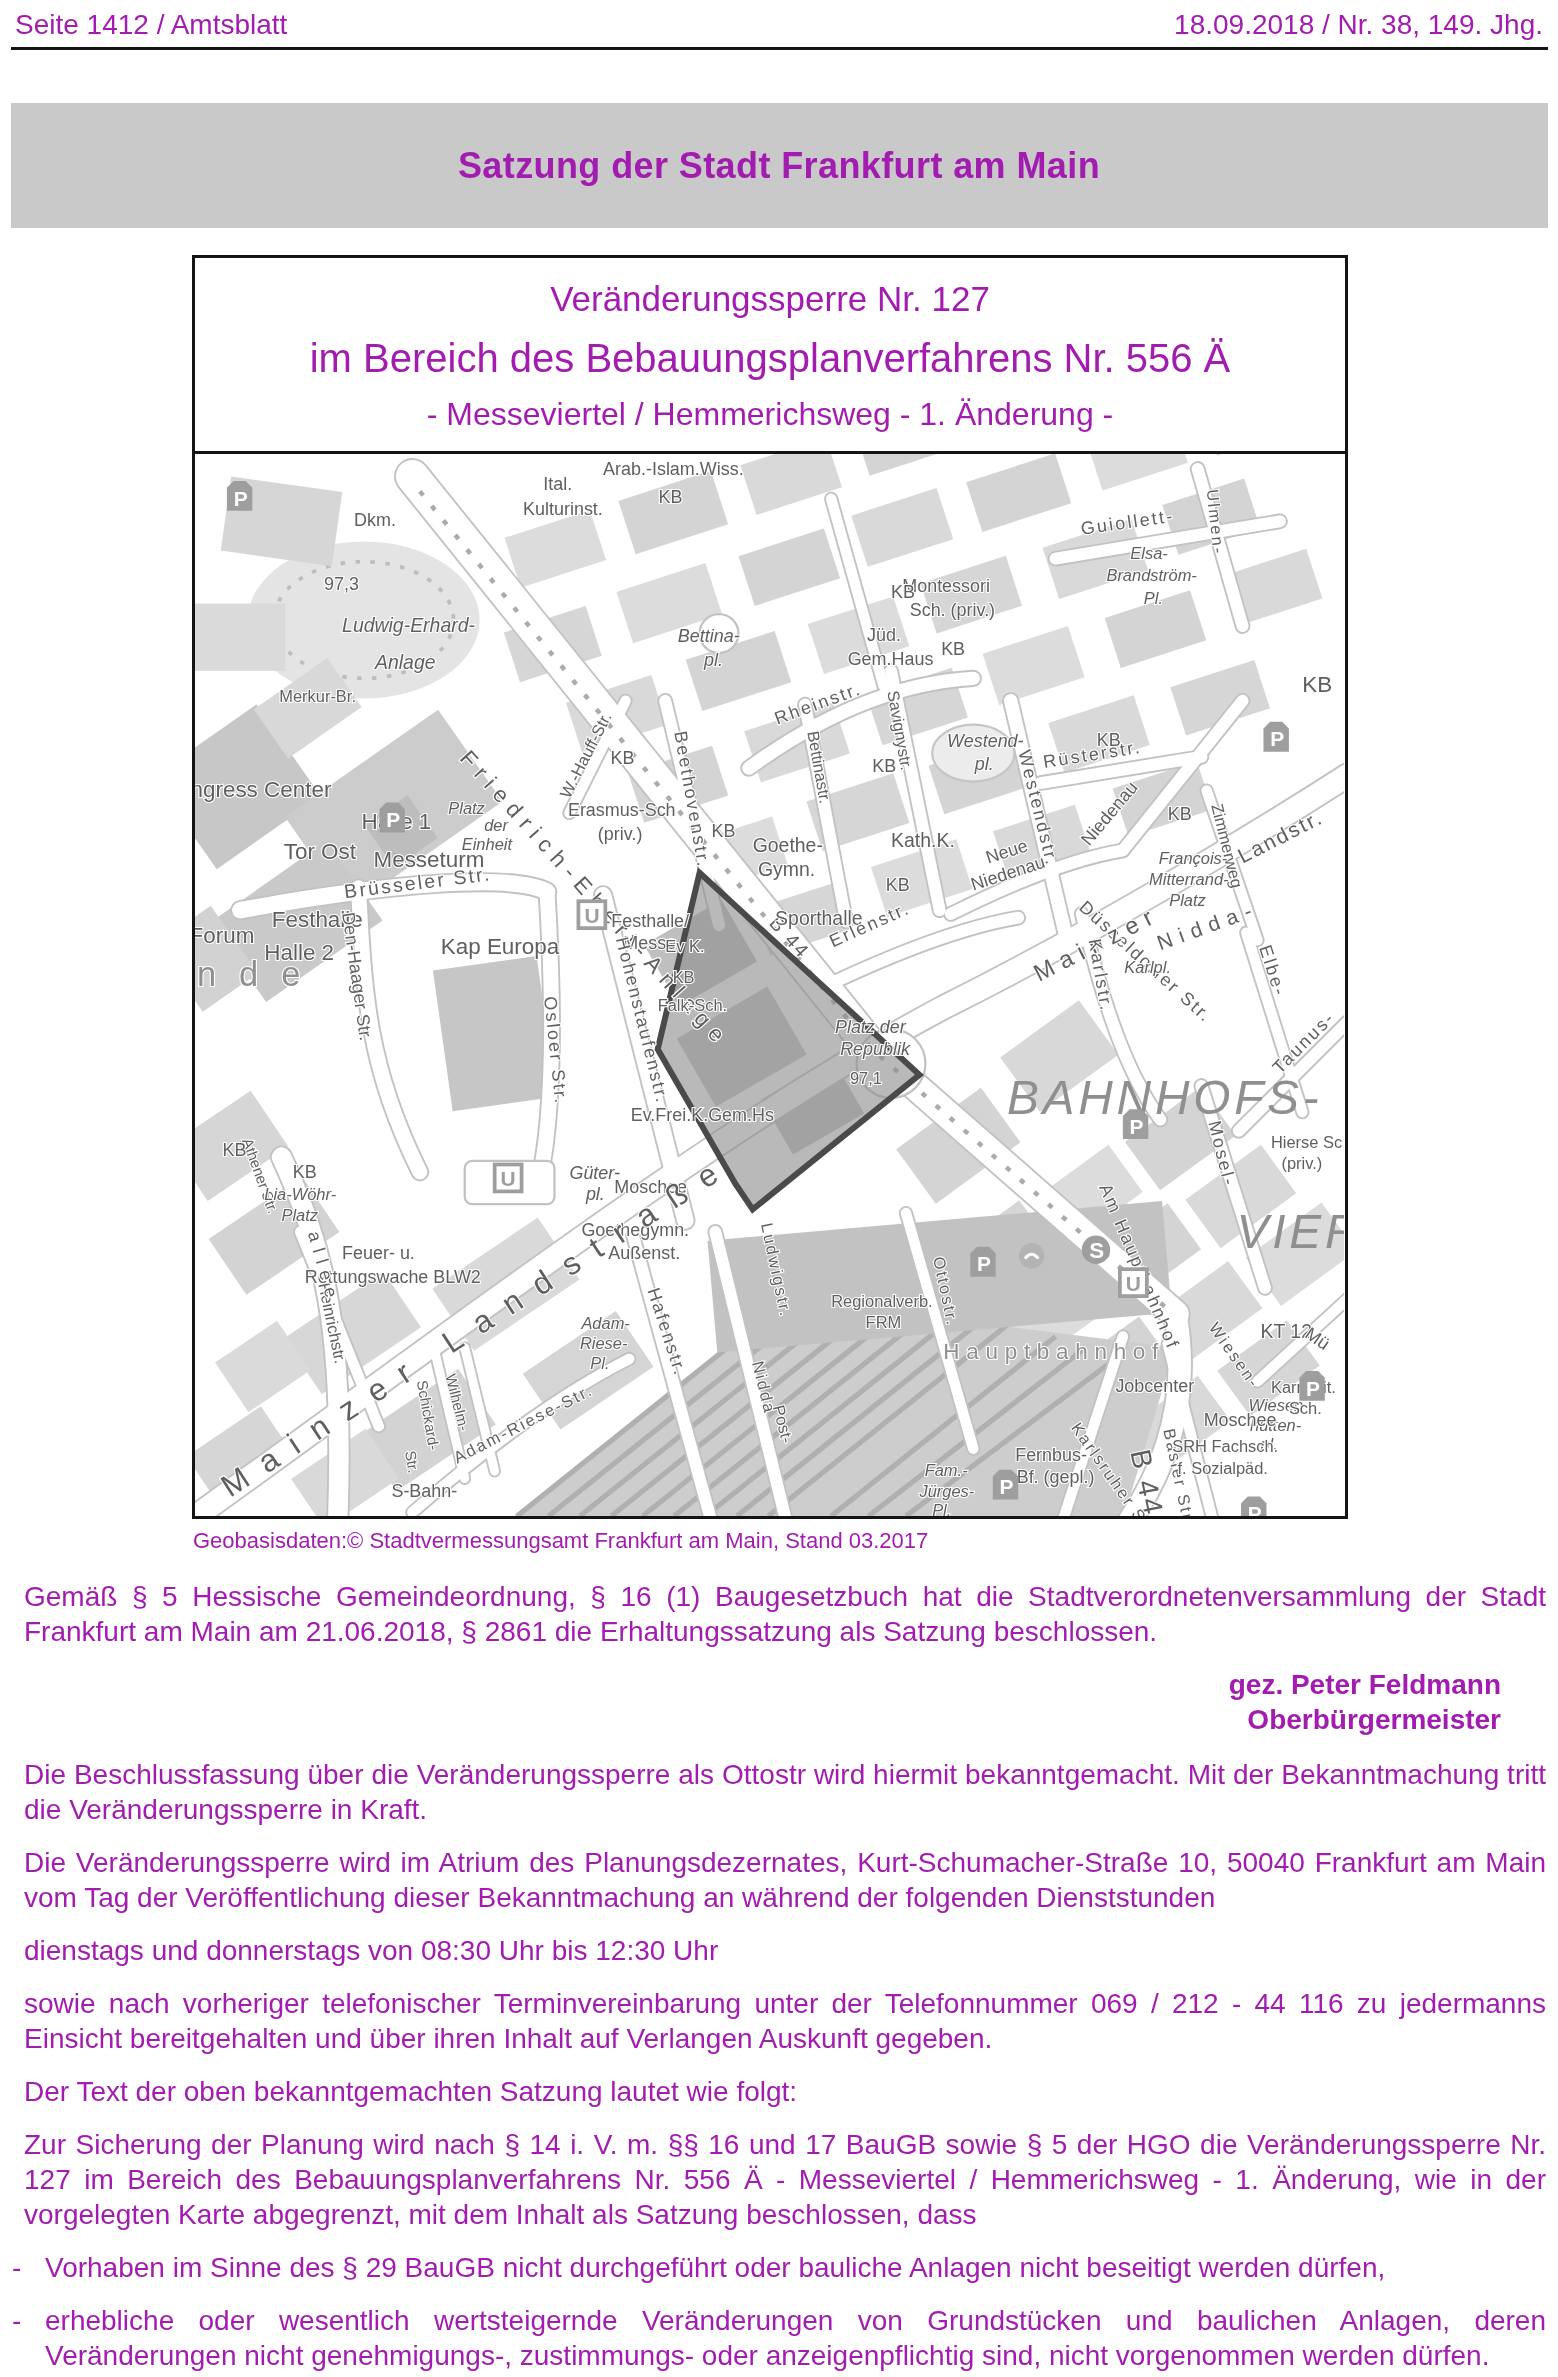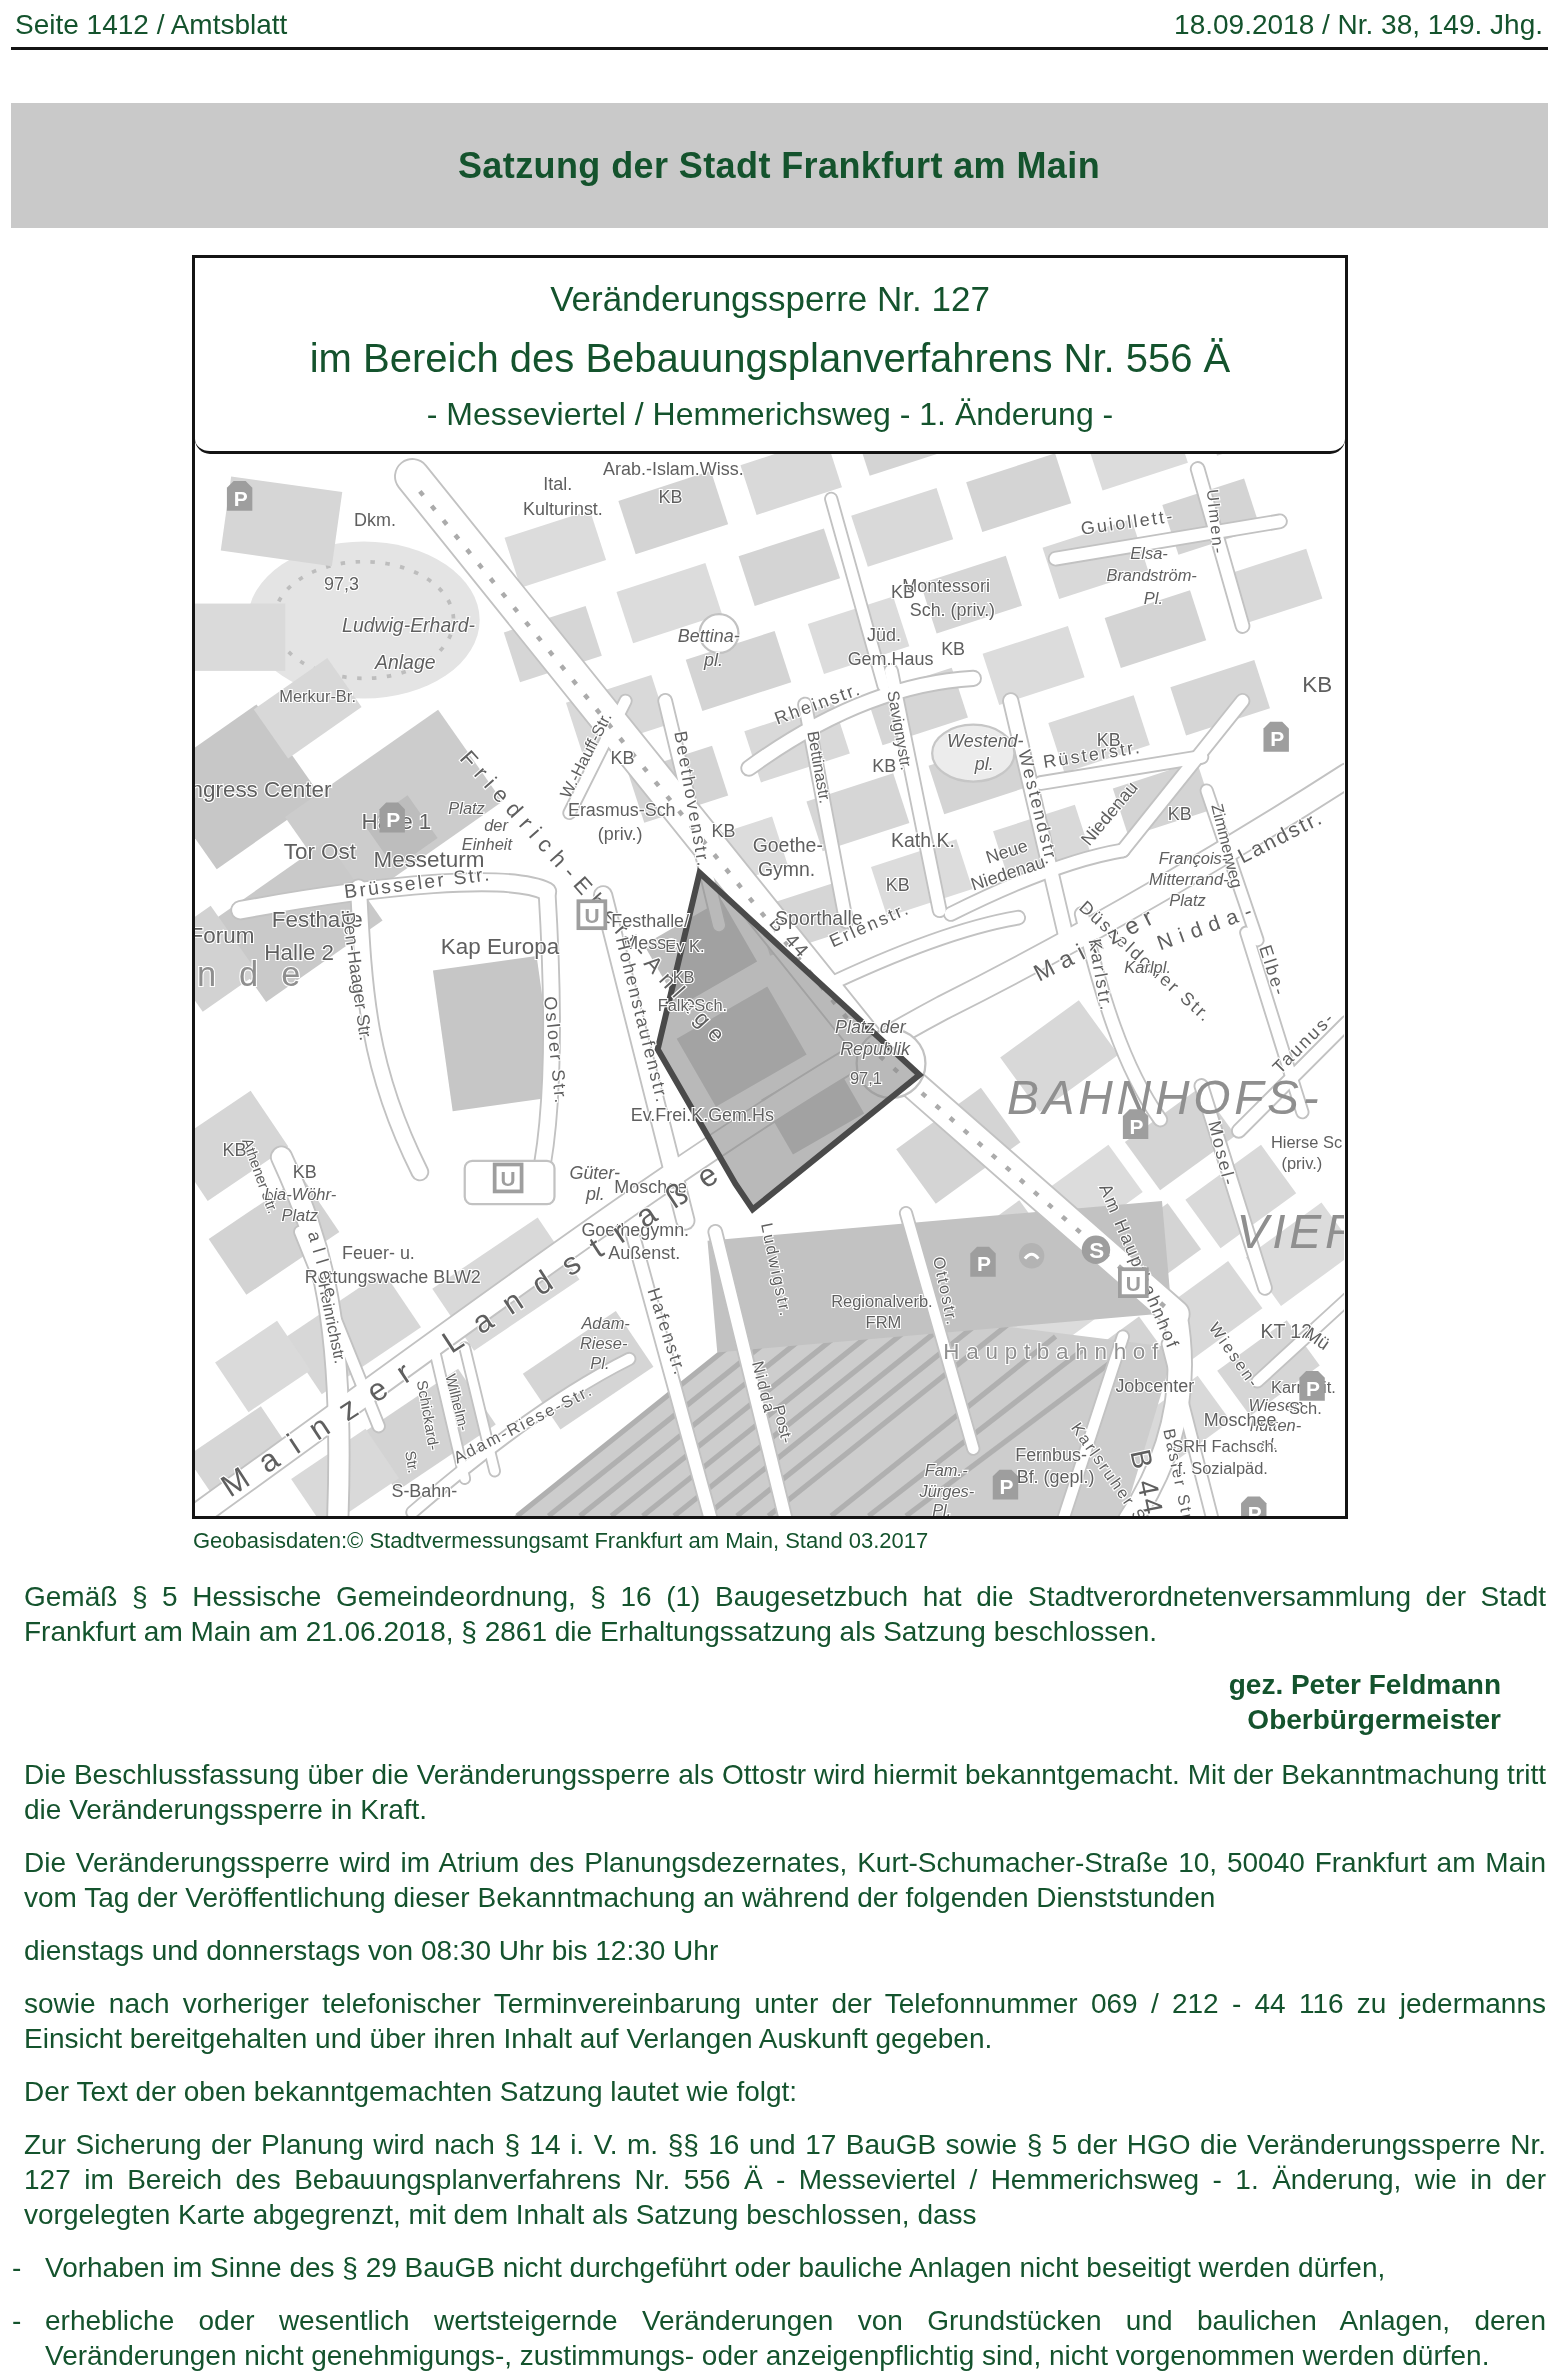--- a/index.html
+++ b/index.html
@@ -1,25 +1,25 @@
 <!DOCTYPE html>
 <html style="font-size:12px"><head>
 <meta charset="utf-8">
 <style>
   html,body{margin:0;padding:0;background:#fff;}
   .page{position:relative;width:1558px;height:2377px;overflow:hidden;
-        font-family:"Liberation Sans",sans-serif;color:#14532d;background:#fff;}
+        font-family:"Liberation Sans",sans-serif;color:#a21caf;background:#fff;}
   .hdr{display:flex;justify-content:space-between;align-items:baseline;
        padding:9px 15px 6px 15px;font-size:28px;}
   .rule{margin:0 10.5px;border-top:3.8px solid #141414;}
   .banner{margin:53px 10.5px 0 10.5px;height:125px;background:#c9c9c9;
           display:flex;align-items:center;justify-content:center;}
   .banner h1{margin:0;font-size:36px;font-weight:bold;letter-spacing:0.4px;}
   .mapbox{margin:27px 0 0 192px;width:1156px;border:3.8px solid #141414;box-sizing:border-box;}
-  .titles{text-align:center;padding:21px 7.5px 18px 7.5px;border-bottom:3.8px solid #141414;border-radius:15px;}
+  .titles{text-align:center;padding:21px 7.5px 18px 7.5px;border-bottom:3.8px solid #141414;}
   .titles .t1{font-size:35px;margin:0 0 16.6px 0;}
   .titles .t2{font-size:40px;margin:12px 0 15px 0;}
   .titles .t3{font-size:32px;margin:0;}
   svg.map{display:block;width:1149px;height:1062px;background:#fff;}
   .caption{margin:9px 0 0 193px;font-size:22px;}
   .bodytxt{margin:25.6px 12px 0 12px;font-size:28px;line-height:35px;}
   .bodytxt p{margin:0 0 18px 12px;}
   p.j{text-align:justify;}
   .sig{text-align:right;font-weight:bold;padding-right:45px;margin:18px 0 19.6px 0;line-height:35px;}
   .bul{display:flex;margin:0 0 18px 0;}

